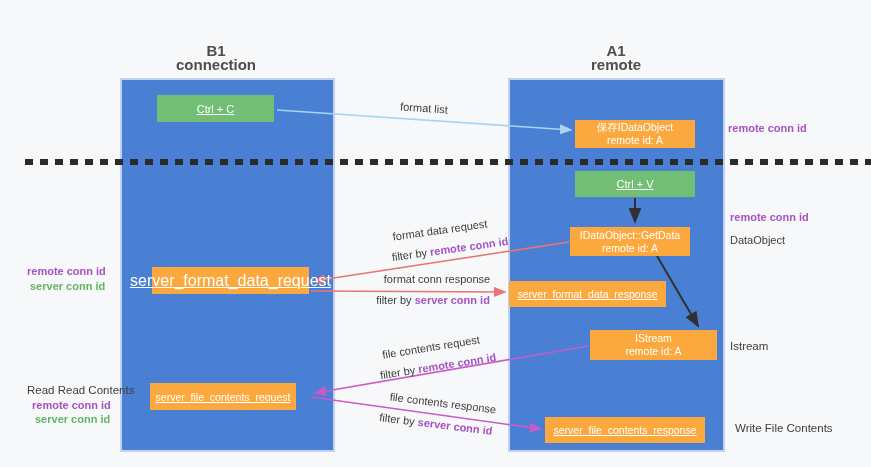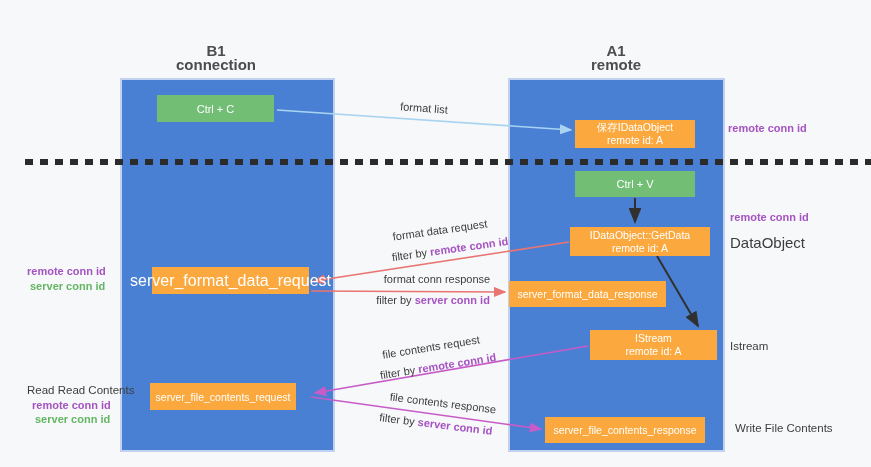--- a/index.html
+++ b/index.html
@@ -28,21 +28,21 @@
     background:repeating-linear-gradient(90deg,#2b2b2b 0 8px,transparent 8px 15px);
   }
   .box {
     position:absolute; display:flex; flex-direction:column;
     align-items:center; justify-content:center;
     color:#fff; text-align:center; white-space:nowrap;
   }
   .box.orange { background:#fba93e; }
   .box.green  { background:#72be75; }
   .box .l1, .box .l2 { font-size:10.5px; line-height:13px; }
-  .box .single { font-size:11px; }
+  .box .single { font-size:11px;text-decoration:underline; }
   .lbl {
     position:absolute; white-space:nowrap; font-size:11px; color:#3d3d3d;
     transform:translate(-50%,-50%) rotate(var(--r,0deg));
   }
   .side {
     position:absolute; white-space:nowrap; font-size:11px; color:#3d3d3d;
   }
   .hl-purple { color:#a653c2; font-weight:bold; }
   .hl-green  { color:#63b663; font-weight:bold; }
   svg.arrows { position:absolute; left:0; top:0; pointer-events:none; }
@@ -97,21 +97,21 @@
 
   <div class="box orange" style="left:575px; top:120px; width:120px; height:28px;text-align:right;">
     <span class="l1">保存IDataObject</span>
     <span class="l2">remote id: A</span>
   </div>
 
   <div class="box green" style="left:575px; top:171px; width:120px; height:26px;">
     <span class="single">Ctrl + V</span>
   </div>
 
-  <div class="box orange" style="left:570px; top:227px; width:140px; height:29px;">
+  <div class="box orange" style="left:570px; top:227px; width:120px; height:29px;">
     <span class="l1">IDataObject::GetData</span>
     <span class="l2">remote id: A</span>
   </div>
 
   <div class="box orange" style="left:152px; top:267px; width:157px; height:27px;">
     <span class="single" style="font-size:16px;">server_format_data_request</span>
   </div>
 
   <div class="box orange" style="left:509px; top:281px; width:157px; height:26px;">
     <span class="single" style="font-size:10.5px;">server_format_data_response</span>
@@ -151,21 +151,21 @@
   </div>
 
   <div class="lbl" style="left:443px; top:403px; --r:7deg;">file contents response</div>
   <div class="lbl" style="left:436px; top:424px; --r:7deg;">
     <span>filter by</span>
     <span class="hl-purple">server conn id</span>
   </div>
 
   <div class="side hl-purple" style="left:728px; top:122px;">remote conn id</div>
   <div class="side hl-purple" style="left:730px; top:211px;">remote conn id</div>
-  <div class="side" style="left:730px; top:234px; font-size:15px;text-align:center;">DataObject</div>
+  <div class="side" style="left:730px; top:234px; font-size:11px;text-align:center;">DataObject</div>
   <div class="side" style="left:730px; top:340px; font-size:11.5px;">Istream</div>
   <div class="side" style="left:735px; top:422px; font-size:11.5px;">Write File Contents</div>
 
   <div class="side hl-purple" style="left:27px; top:265px;">remote conn id</div>
   <div class="side hl-green" style="left:30px; top:280px;">server conn id</div>
   <div class="side" style="left:27px; top:384px; font-size:11.5px;">Read Read Contents</div>
   <div class="side hl-purple" style="left:32px; top:399px;">remote conn id</div>
   <div class="side hl-green" style="left:35px; top:413px;">server conn id</div>
 
 </div>

